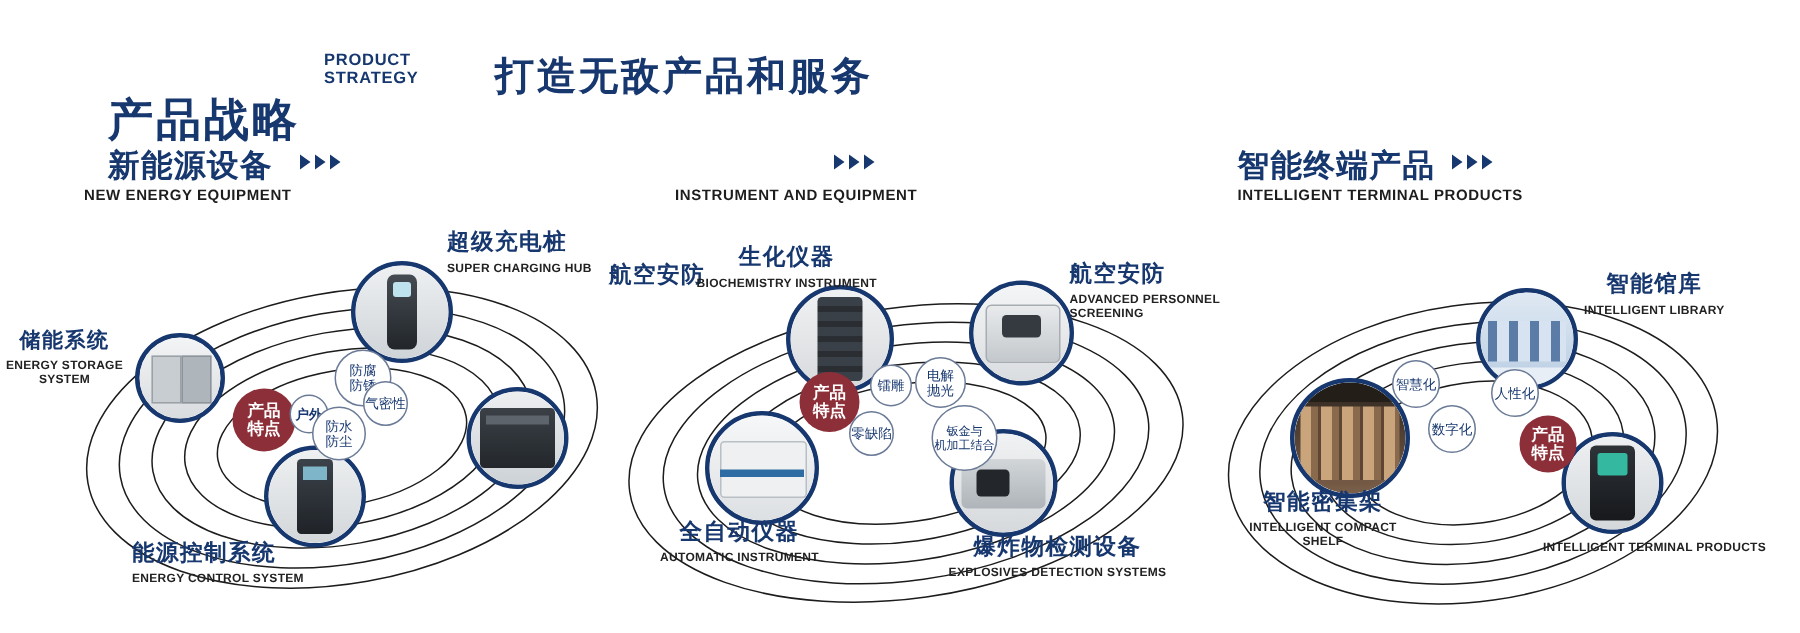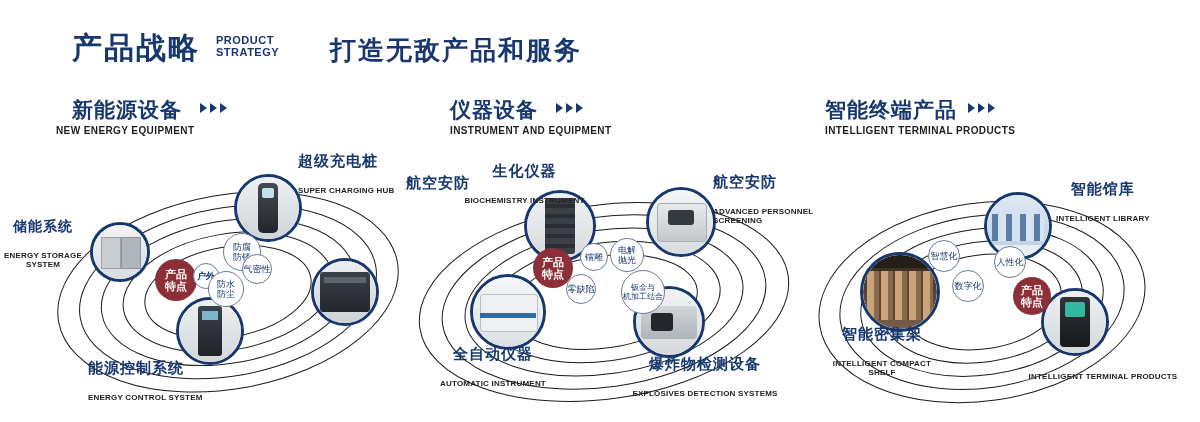--- a/index.html
+++ b/index.html
@@ -5,21 +5,21 @@
   * { margin:0; padding:0; box-sizing:border-box; }
   html,body { background:#ffffff; }
   body {
     width:1200px; height:422px; overflow:hidden;
     font-family:"Liberation Sans","DejaVu Sans",sans-serif;
   }
   .canvas { position:relative; width:1200px; height:422px; background:#fff; }
   .abs { position:absolute; }
 
   
-  .title-cn { font-size:30px; font-weight:bold; color:#17376f; letter-spacing:2px; }
+  .title-cn { font-size:30px; font-weight:bold; color:#17376f; letter-spacing:2px;margin-top:32px; }
   .title-en { font-size:11px; font-weight:bold; color:#17376f; line-height:12px; letter-spacing:.5px; }
   .slogan   { font-size:26px; font-weight:bold; color:#17376f; letter-spacing:2px; }
 
   
   .sec-cn { font-size:21px; font-weight:bold; color:#17376f; letter-spacing:1px; }
   .sec-en { font-size:10px; font-weight:bold; color:#1d1d1d; letter-spacing:.4px; }
   .arrows { display:inline-flex; align-items:center; gap:3px; }
   .tri { width:0; height:0; border-left:7px solid #17376f;
          border-top:5px solid transparent; border-bottom:5px solid transparent; }
 
@@ -90,21 +90,21 @@
            font-size:11px; font-weight:bold; line-height:12px; text-align:center;
            display:flex; align-items:center; justify-content:center; white-space:pre-line; }
   .bubble { position:absolute; border-radius:50%; background:#fff; border:1px solid #6b7b97;
             color:#17376f; font-size:9px; line-height:10px; text-align:center;
             display:flex; align-items:center; justify-content:center; white-space:pre-line; }
 
   
   .label-block { position:absolute; }
   .lbl-cn { font-size:15px; font-weight:bold; color:#17376f; letter-spacing:1px; }
   .lbl-en { font-size:8px; font-weight:bold; color:#222; letter-spacing:.2px;
-            line-height:9px; margin-top:15px; }
+            line-height:9px; margin-top:3px; }
   .ta-c { text-align:center; }
 </style>
 </head>
 <body>
 
 <div class="canvas">
 
   <div class="abs title-cn" style="left:72px;top:28px;">产品战略</div>
   <div class="abs title-en" style="left:216px;top:34px;">
     <div>PRODUCT</div>
@@ -158,21 +158,20 @@
   </div>
   <div class="label-block ta-c" style="left:0px;top:218px;width:86px;">
     <div class="lbl-cn" style="font-size:14px;">储能系统</div>
     <div class="lbl-en">ENERGY STORAGE SYSTEM</div>
   </div>
   <div class="label-block" style="left:88px;top:359px;">
     <div class="lbl-cn">能源控制系统</div>
     <div class="lbl-en">ENERGY CONTROL SYSTEM</div>
   </div>
 
-  <div class="abs sec-cn" style="left:450px;top:96px;">仪器设备</div>
   <div class="abs arrows" style="left:556px;top:103px;">
     <span class="tri"></span>
     <span class="tri"></span>
     <span class="tri"></span>
   </div>
   <div class="abs sec-en" style="left:450px;top:125px;">INSTRUMENT AND EQUIPMENT</div>
 
   <svg class="abs orbits" style="left:412px;top:200px;" width="385" height="205" viewBox="0 0 385 205">
     <g transform="rotate(-8 192 102)">
       <ellipse cx="192" cy="102" rx="186" ry="97"></ellipse>

